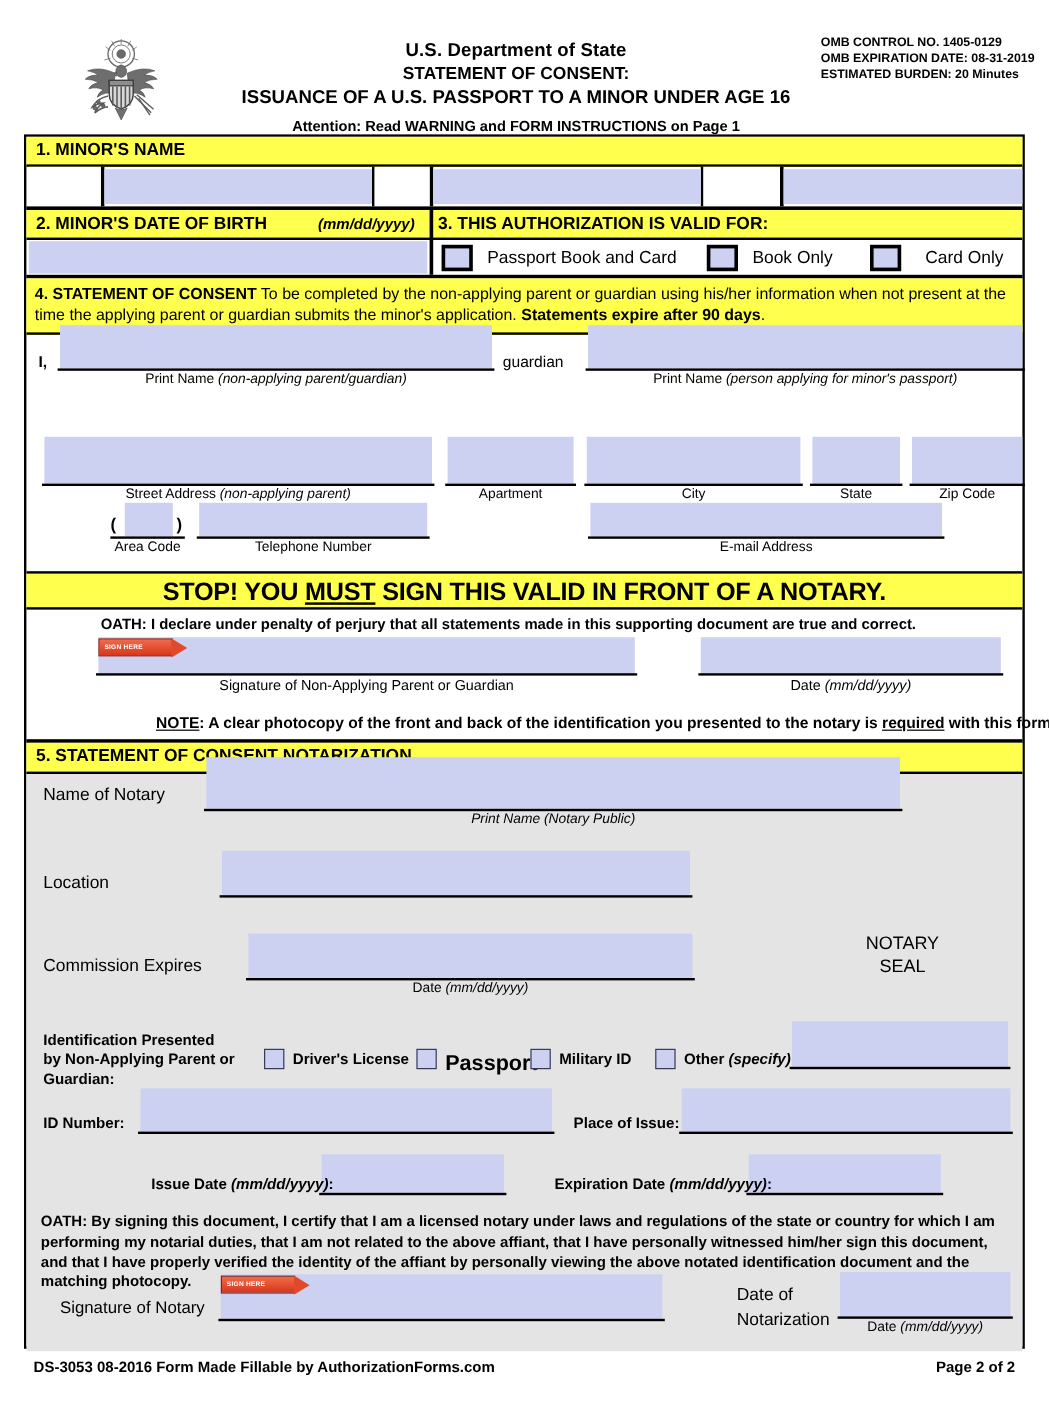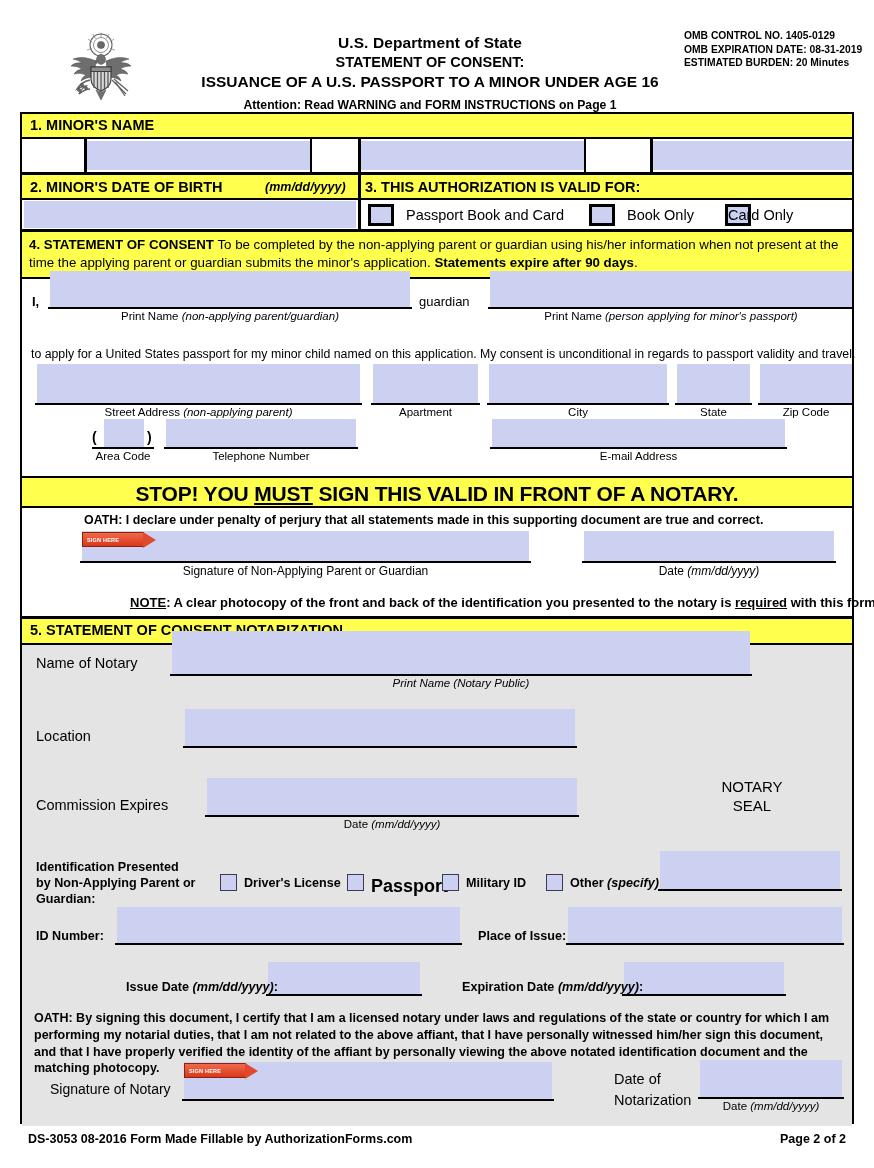--- a/index.html
+++ b/index.html
@@ -196,41 +196,40 @@
   <div class="lbl" style="left:343px; top:65px; font-size:14.5px; font-weight:bold; z-index:3;">3. THIS AUTHORIZATION IS VALID FOR:</div>
 
   <div class="fld" style="left:2px; top:87px; width:332px; height:27px;"></div>
   <div class="vrule" style="left:336px; top:85px; height:30px;"></div>
 
   <div class="cbig" style="left:346px; top:90px;"></div>
   <div class="lbl" style="left:384px; top:93px; font-size:14.5px;">Passport Book and Card</div>
   <div class="cbig" style="left:567px; top:90px;"></div>
   <div class="lbl" style="left:605px; top:93px; font-size:14.5px;">Book Only</div>
   <div class="cbig" style="left:703px; top:90px;"></div>
-  <div class="lbl" style="left:706px; top:93px; font-size:14.5px;">Card Only</div>
+  <div class="lbl" style="left:749px; top:93px; font-size:14.5px;">Card Only</div>
 
   <div class="hrule" style="top:115px;"></div>
 
   <div class="bar" style="top:117.5px; height:47px;">
     <div style="padding:4px 7px 0 7px; font-size:13.3px; line-height:1.42; font-weight:normal;">
       <b>4. STATEMENT OF CONSENT</b><span> To be completed by the non-applying parent or guardian using his/her information when not present at the time the applying parent or guardian submits the minor's application.  </span><b>Statements expire after 90 days</b><span>.</span>
     </div>
   </div>
 
   <div class="lbl" style="left:10px; top:180px; font-size:13px; font-weight:bold;">I,</div>
   <div class="fld" style="left:28px; top:157px; width:360px; height:36px;"></div>
   <div class="uline" style="left:26px; top:193px; width:364px;"></div>
   <div class="cap" style="left:26px; top:196px; width:364px;"><span>Print Name </span><i>(non-applying parent/guardian)</i></div>
 
   <div class="lbl" style="left:397px; top:180px; font-size:13px;">guardian</div>
   <div class="fld" style="left:468px; top:157px; width:362px; height:36px;"></div>
   <div class="uline" style="left:466px; top:193px; width:366px;"></div>
   <div class="cap" style="left:466px; top:196px; width:366px;"><span>Print Name </span><i>(person applying for minor's passport)</i></div>
 
-  <div class="lbl" style="left:9px; top:233px; font-size:12.3px;">to apply for a United States passport for my minor child named on this application. My consent is unconditional in regards to passport validity and travel.</div>
 
   <div class="fld" style="left:15px; top:250px; width:323px; height:39px;"></div>
   <div class="uline" style="left:13px; top:289px; width:327px;"></div>
   <div class="cap" style="left:13px; top:292px; width:327px;"><span>Street Address </span><i>(non-applying parent)</i></div>
 
   <div class="fld" style="left:351px; top:250px; width:105px; height:39px;"></div>
   <div class="uline" style="left:349px; top:289px; width:109px;"></div>
   <div class="cap" style="left:349px; top:292px; width:109px;">Apartment</div>
 
   <div class="fld" style="left:467px; top:250px; width:178px; height:39px;"></div>

